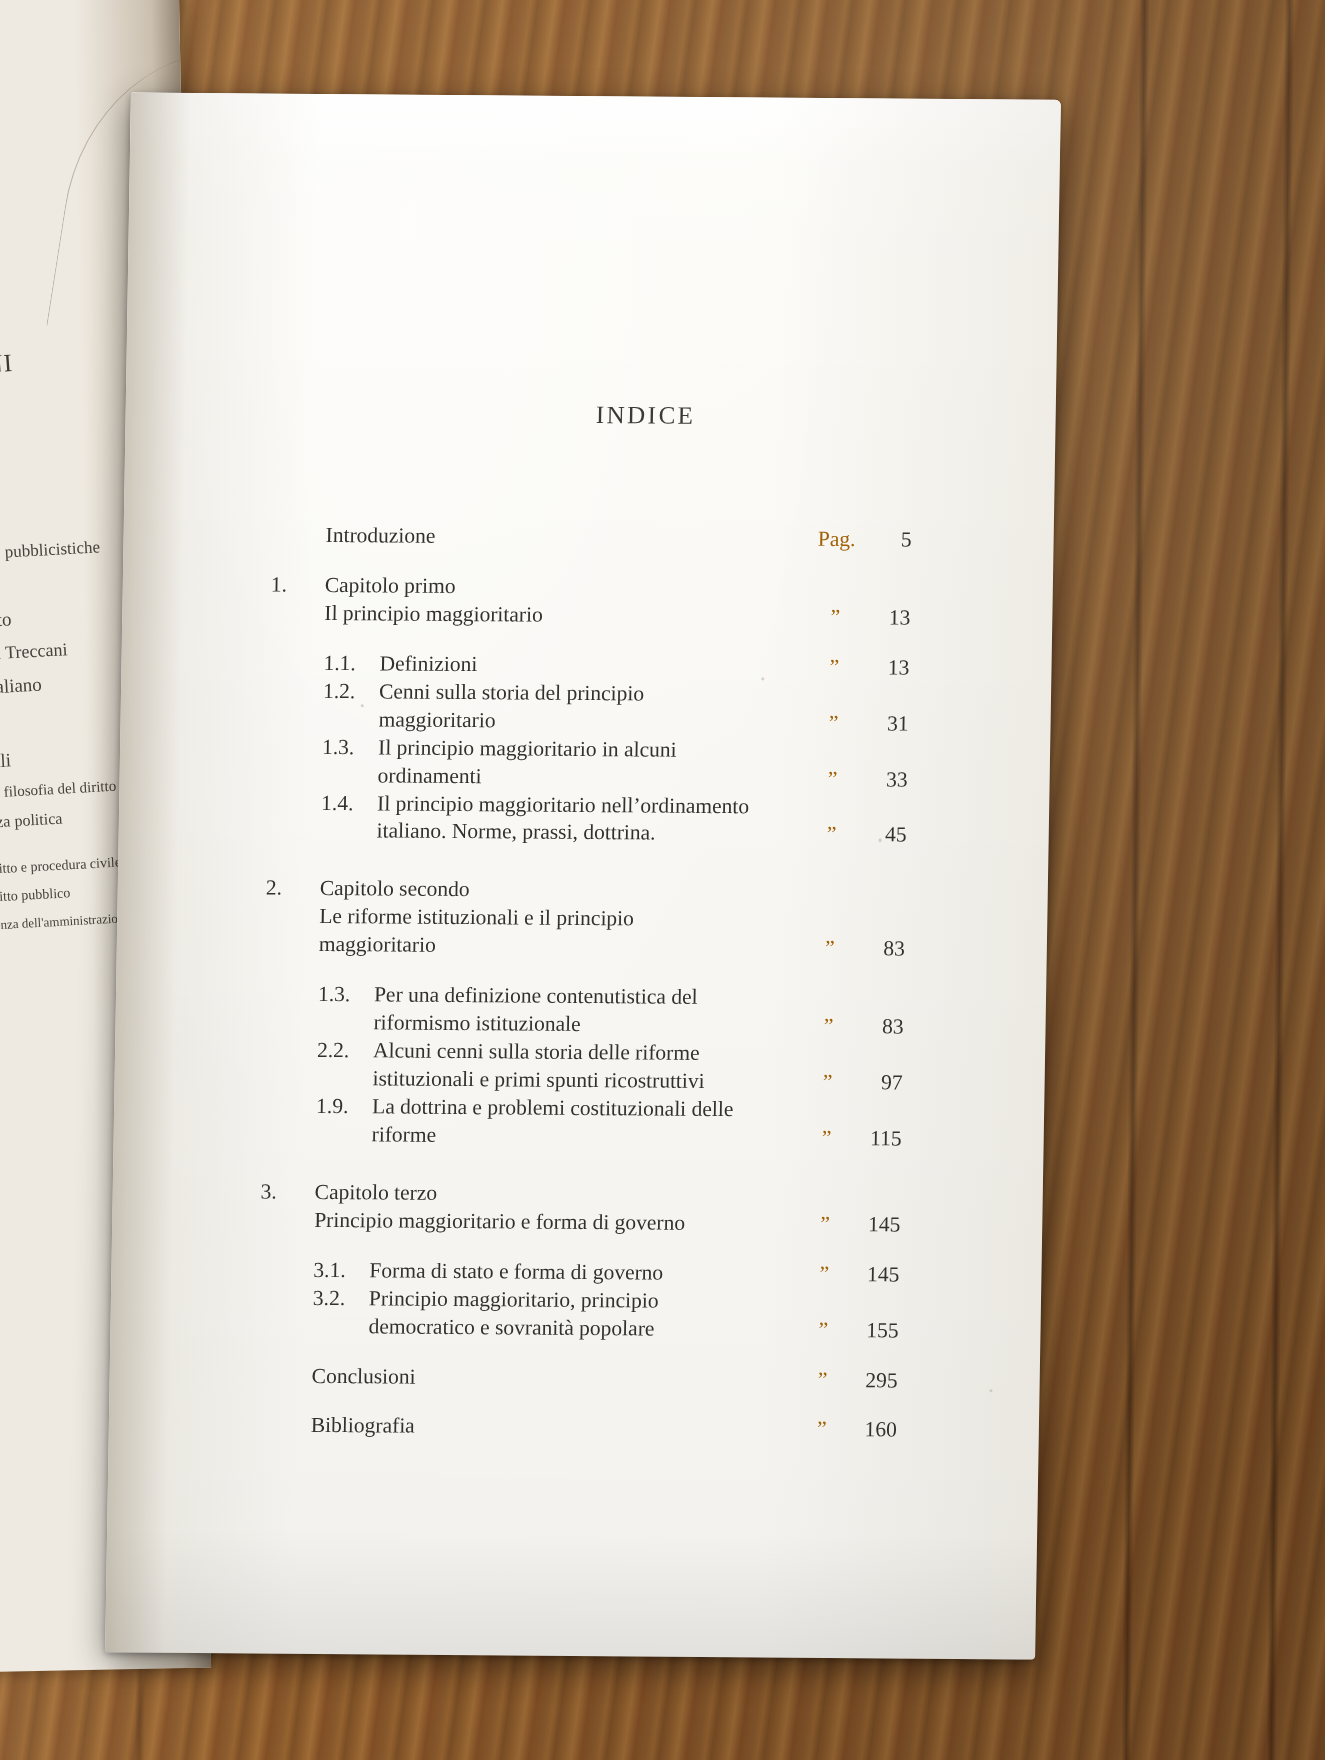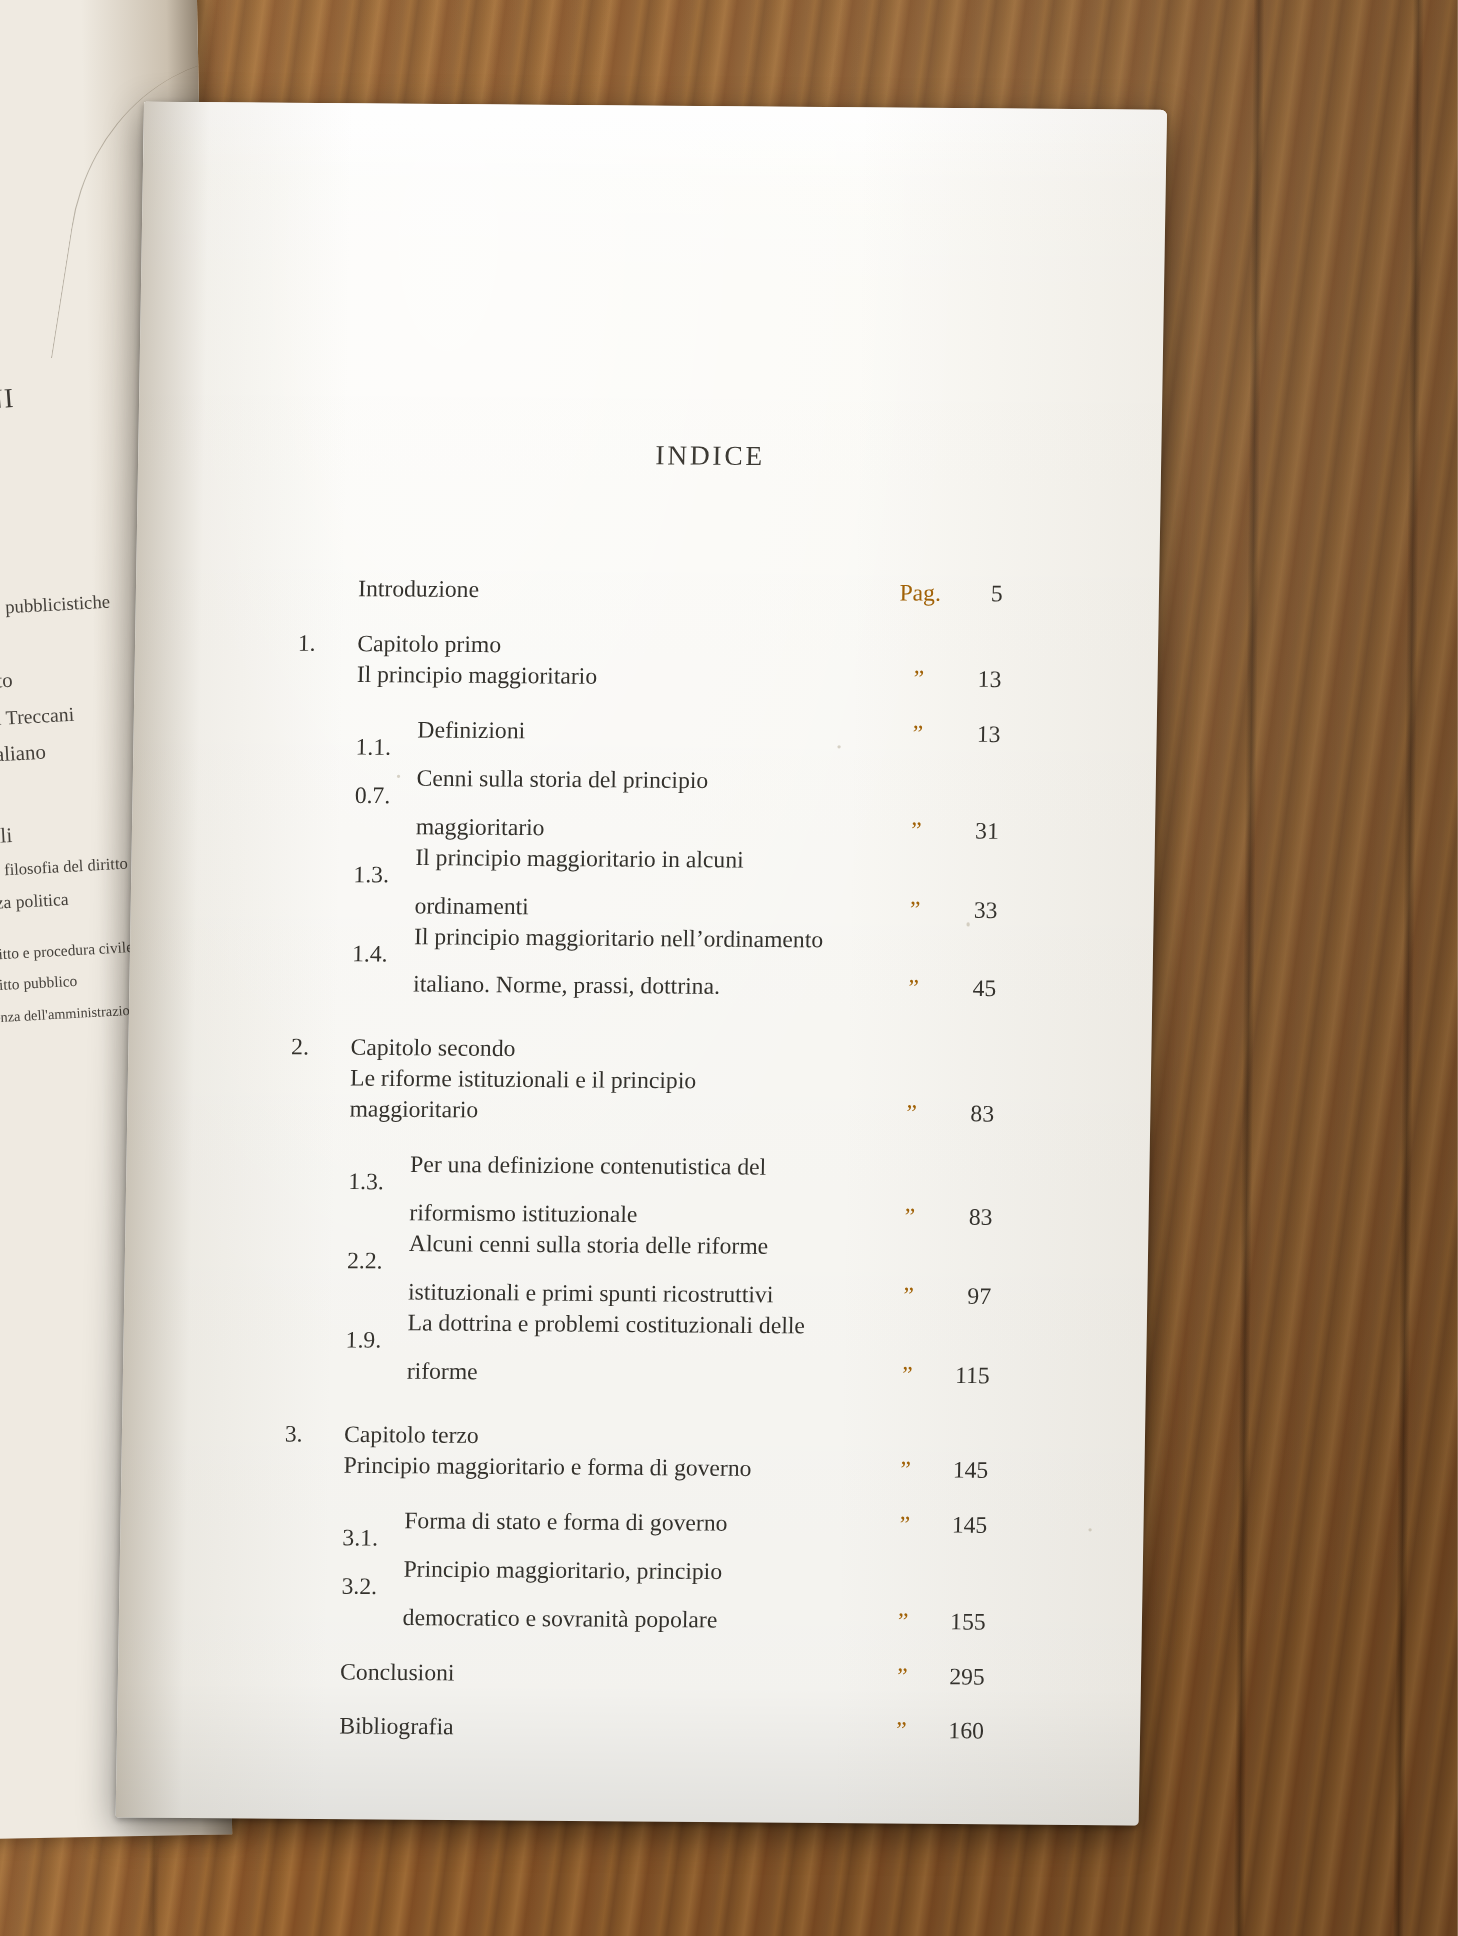--- a/index.html
+++ b/index.html
@@ -185,21 +185,20 @@
   }
   .txt {
     flex: 1 1 auto;
     padding-right: 10px;
   }
   .sub-num {
     width: 56px;
     flex: 0 0 56px;
     padding-left: 54px;
     box-sizing: content-box;
-    margin-top: 16px;
   }
   .pagmark {
     width: 46px;
     flex: 0 0 46px;
     text-align: center;
     color: #a16207;
   }
   .pagno {
     width: 52px;
     flex: 0 0 52px;
@@ -294,21 +293,21 @@
         <div class="row">
           <div class="num sub-num">1.1.</div>
           <div class="txt">Definizioni</div>
           <div class="pagmark">”</div>
           <div class="pagno">13</div>
         </div>
       </div>
 
       <div class="entry">
         <div class="row">
-          <div class="num sub-num">0.7.</div>
+          <div class="num sub-num">1.2.</div>
           <div class="txt">Cenni sulla storia del principio</div>
           <div class="pagmark"></div>
           <div class="pagno"></div>
         </div>
         <div class="row">
           <div class="num sub-num"></div>
           <div class="txt">maggioritario</div>
           <div class="pagmark">”</div>
           <div class="pagno">31</div>
         </div>

